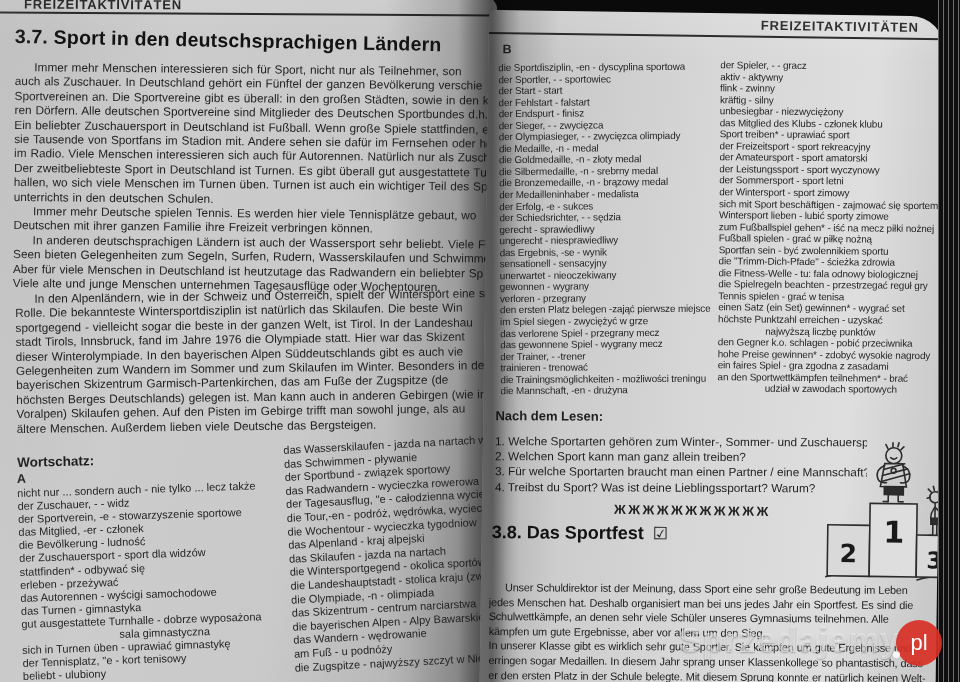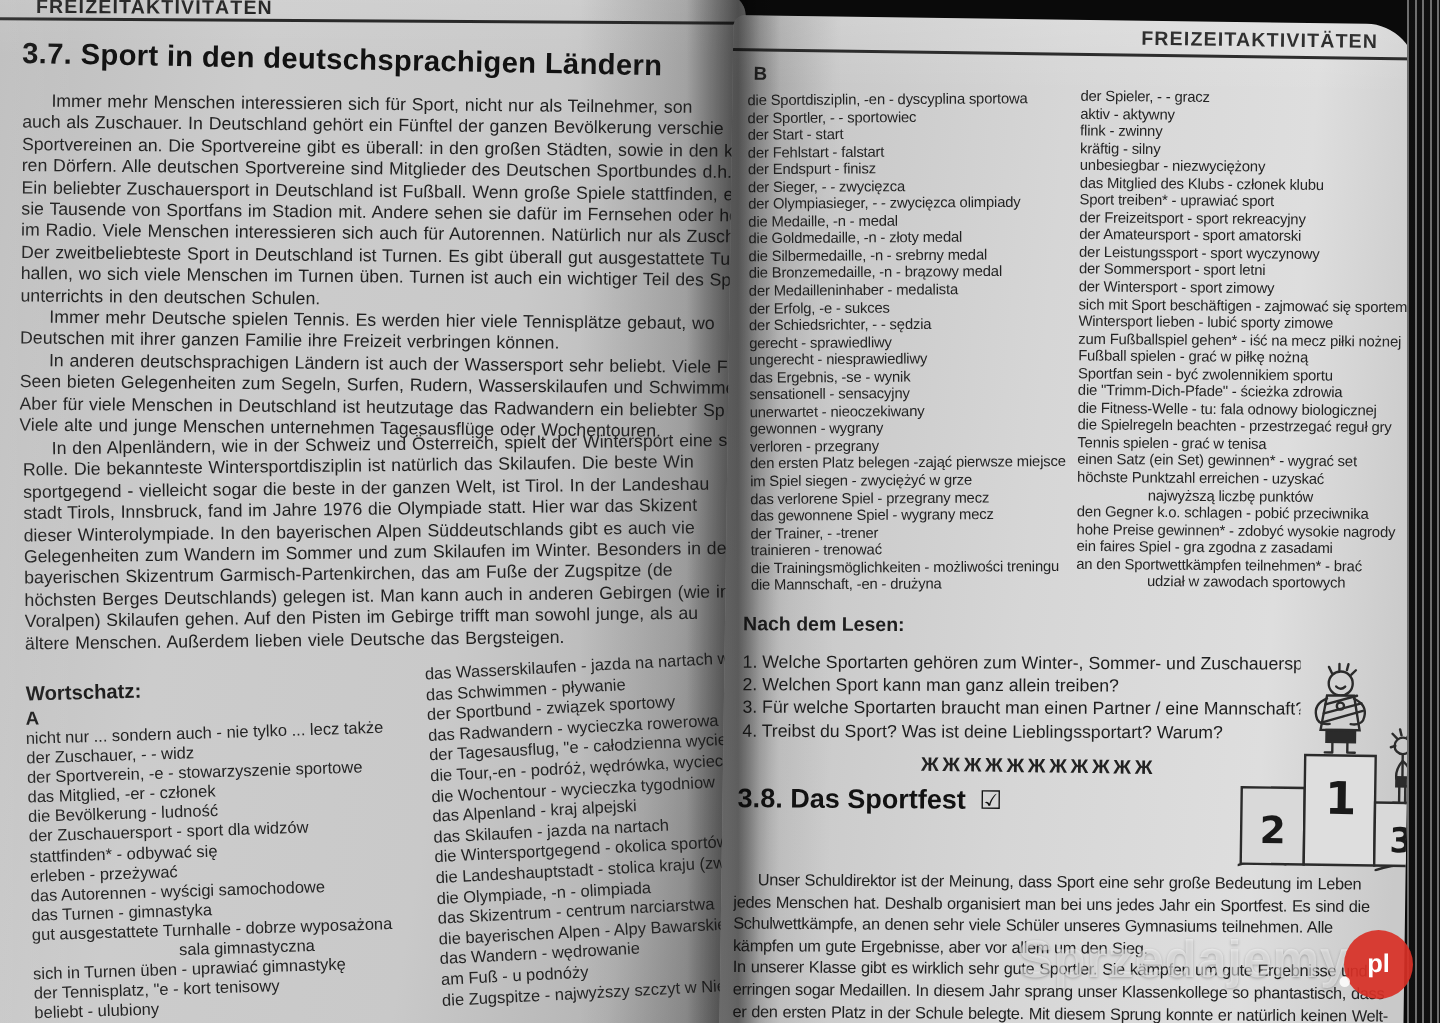--- a/index.html
+++ b/index.html
@@ -83,21 +83,21 @@
   .wm-text{
     font-size:35px;font-weight:bold;letter-spacing:.5px;
     color:rgba(255,255,255,.52);
     text-shadow:0 1px 2px rgba(0,0,0,.25);
   }
   .wm-badge{
     position:relative;width:46px;height:46px;border-radius:50%;
     background:rgba(216,48,38,.92);margin-left:-4px;
     display:flex;align-items:center;justify-content:center;
   }
-  .wm-badge-label{color:#fff;font-size:17px;font-weight:bold;}
+  .wm-badge-label{color:#fff;font-size:22px;font-weight:normal;}
   .wm-dot{position:absolute;left:-3px;bottom:8px;width:7px;height:7px;border-radius:50%;
     background:rgba(255,255,255,.85);}
 </style>
 </head>
 <body>
 
 <div class="photo">
 
   <div class="page page-left">
     <div class="block runhead" style="left:30px;top:1px;transform:rotate(0.3deg);">FREIZEITAKTIVITÄTEN</div>

